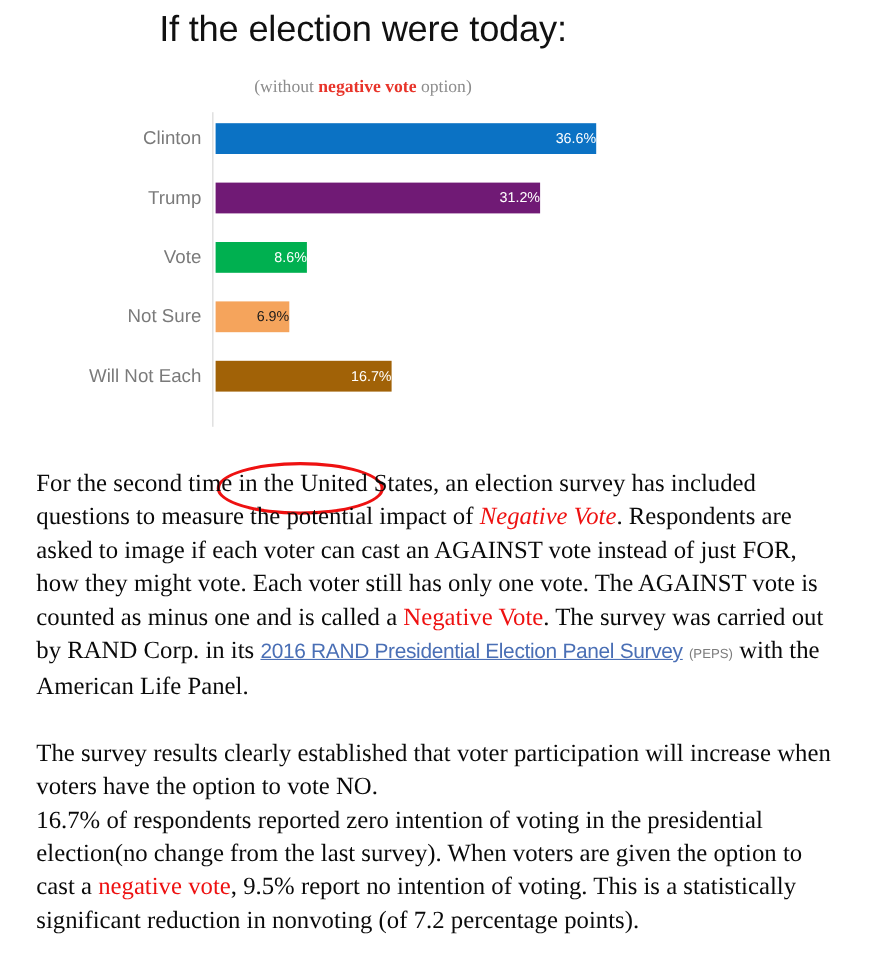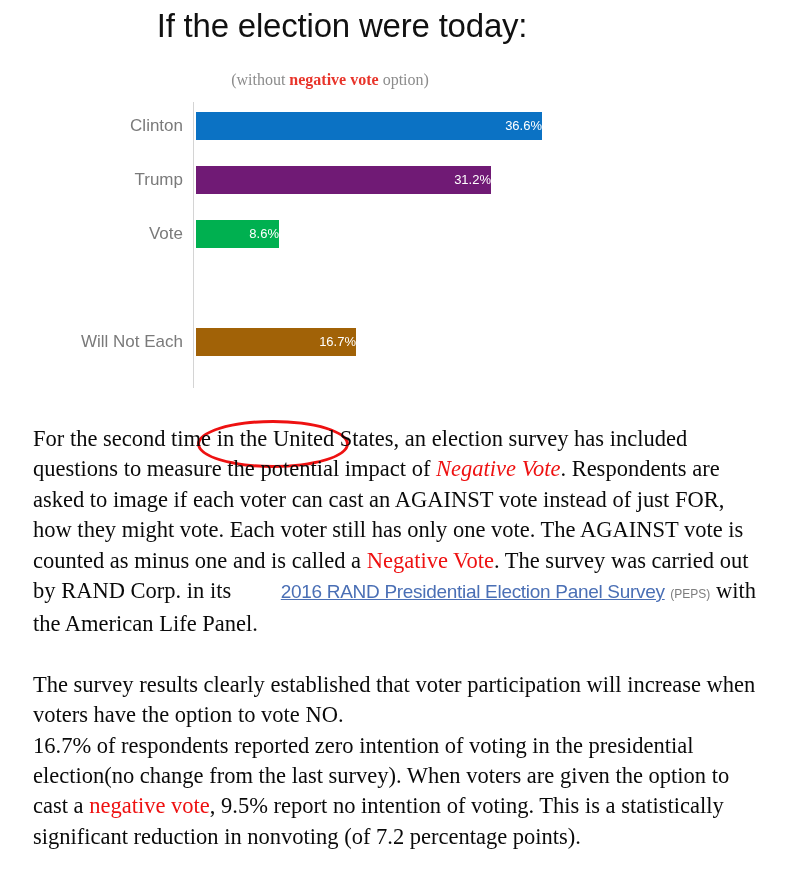--- a/index.html
+++ b/index.html
@@ -30,21 +30,20 @@
     left: 0;
     top: 6px;
     width: 660px;
     text-align: center;
     font-family: "Liberation Sans", sans-serif;
     font-size: 33px;
     line-height: 40px;
     color: #111111;
     letter-spacing: -0.2px;
     white-space: nowrap;
-    padding-left: 12px;
   }
 
   .chart-subtitle {
     position: absolute;
     left: 0;
     top: 70px;
     width: 660px;
     text-align: center;
     font-family: Liberation Serif, serif;
     font-size: 16px;
@@ -145,21 +144,20 @@
 
   .red       { color: #ee1111; }
   .red-ital  { color: #ee1111; font-style: italic; }
 
   .link {
     color: #4a6fb5;
     text-decoration: underline;
     font-family: "Liberation Sans", sans-serif;
     font-size: 19px;
     letter-spacing: -0.3px;
-    margin-left: 44px;
   }
   .peps {
     color: #7d7d7d;
     font-family: "Liberation Sans", sans-serif;
     font-size: 12px;
   }
 </style>
 </head>
 <body>
 
@@ -189,20 +187,26 @@
       </div>
     </div>
 
     <div class="bar-row" style="top:120px;">
       <div class="bar-label">Vote</div>
       <div class="bar" style="width:83px;background:#00b050;">
         <div class="bar-value light">8.6%</div>
       </div>
     </div>
 
+    <div class="bar-row" style="top:174px;">
+      <div class="bar-label">Not Sure</div>
+      <div class="bar" style="width:67px;background:#f5a45c;">
+        <div class="bar-value dark">6.9%</div>
+      </div>
+    </div>
 
     <div class="bar-row" style="top:228px;">
       <div class="bar-label">Will Not Each</div>
       <div class="bar" style="width:160px;background:#a16207;">
         <div class="bar-value light">16.7%</div>
       </div>
     </div>
 
     <div class="highlight-ellipse"></div>
 

